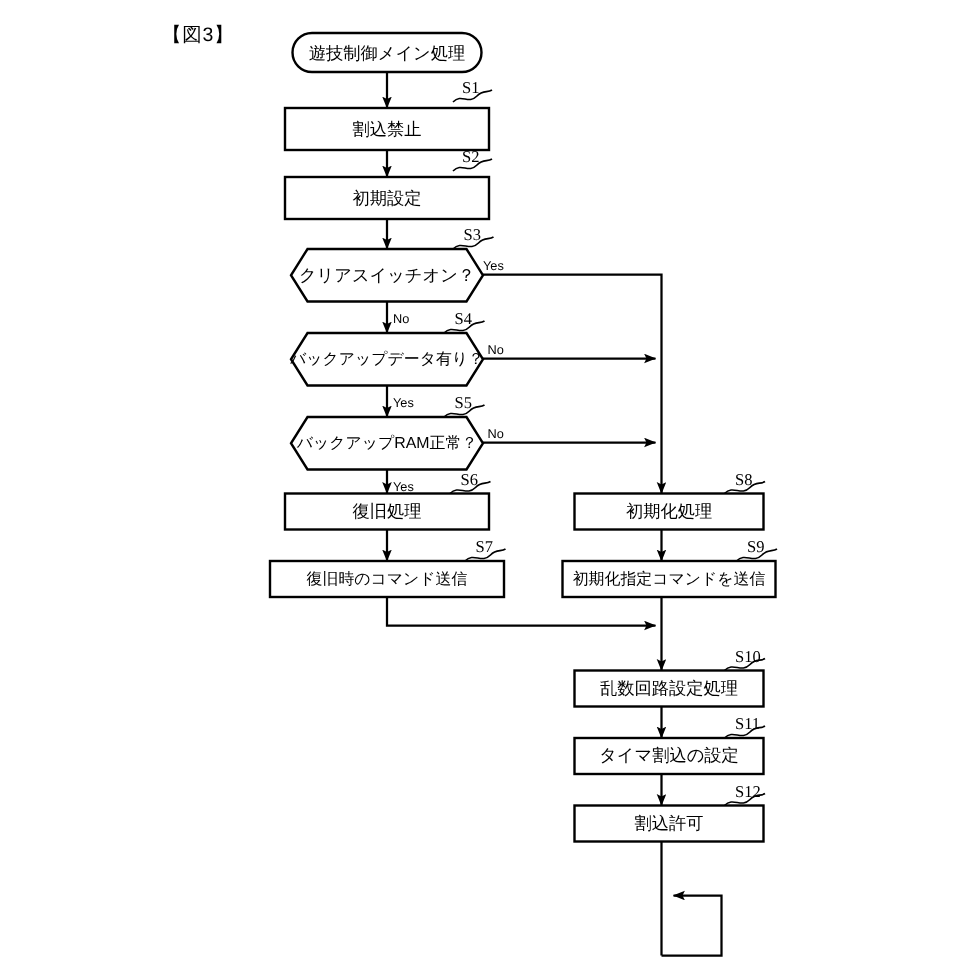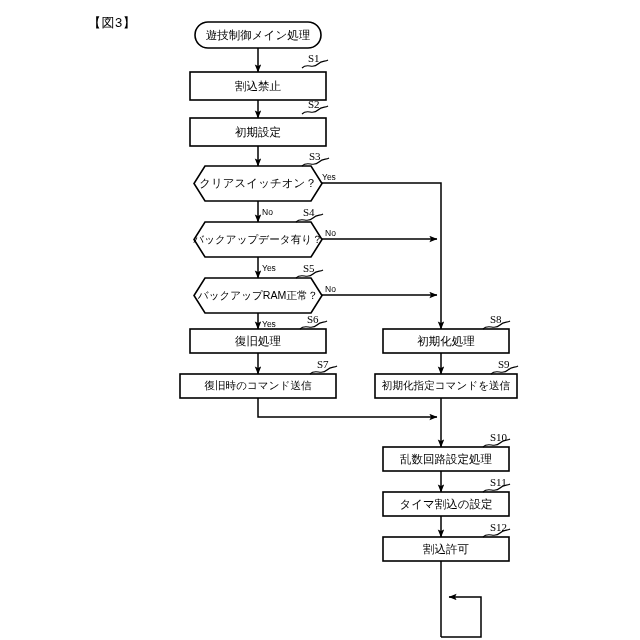--- a/index.html
+++ b/index.html
@@ -13,21 +13,21 @@
   }
   #page {
     position: relative;
     width: 640px;
     height: 640px;
     background: #ffffff;
     overflow: hidden;
   }
   #figure-label {
     position: absolute;
-    left: 88px;
+    left: 108px;
     top: 14px;
     font-size: 13px;
     color: #000;
     letter-spacing: 0.5px;
     white-space: nowrap;
   }
   svg#chart {
     position: absolute;
     left: 0;
     top: 0;

